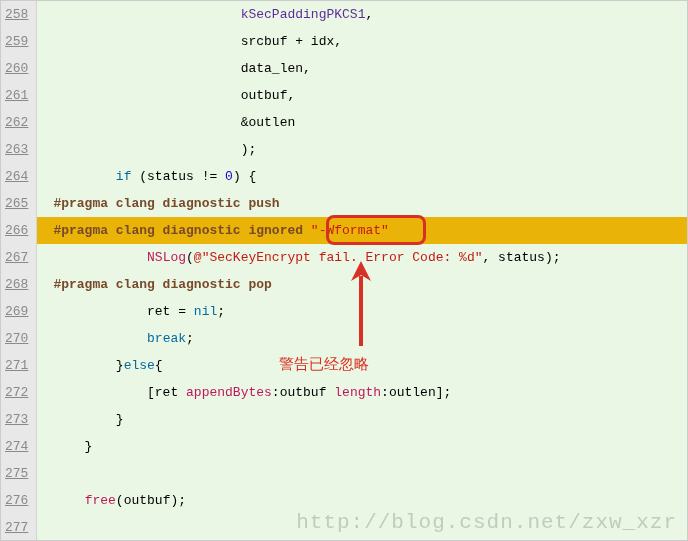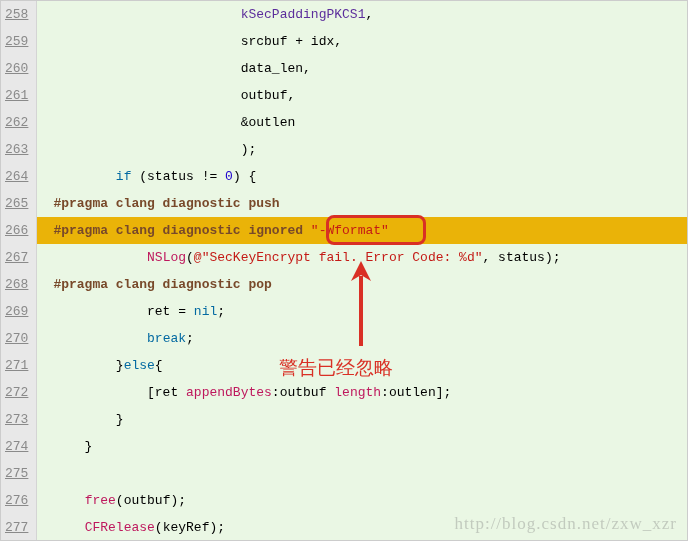--- a/index.html
+++ b/index.html
@@ -55,30 +55,30 @@
       pointer-events: none;
     }
     .arrow {
       position: absolute;
       pointer-events: none;
     }
     .annotation-text {
       position: absolute;
       color: #d93025;
       font-family: Liberation Sans, sans-serif;
-      font-size: 19px;
+      font-size: 15px;
       pointer-events: none;
     }
     .watermark {
       position: absolute;
       right: 10px;
       bottom: 6px;
       color: rgba(120,120,120,0.35);
-      font-family: Liberation Serif, serif;
-      font-size: 17px;
+      font-family: Liberation Mono, monospace;
+      font-size: 21px;
       letter-spacing: 1px;
     }
   </style>
 </head>
 <body>
 
 <div class="editor">
   <div class="gutter" id="gutter">
       <div class="line">258</div>
       <div class="line">259</div>
@@ -114,21 +114,20 @@
       <div class="line"><span class="txt">            </span><span class="fn">NSLog</span><span class="txt">(</span><span class="str">@"SecKeyEncrypt fail. Error Code: %d"</span><span class="txt">, status);</span></div>
       <div class="line"><span class="macro">#pragma clang diagnostic pop</span></div>
       <div class="line"><span class="txt">            ret = </span><span class="kw">nil</span><span class="txt">;</span></div>
       <div class="line"><span class="txt">            </span><span class="kw">break</span><span class="txt">;</span></div>
       <div class="line"><span class="txt">        }</span><span class="kw">else</span><span class="txt">{</span></div>
       <div class="line"><span class="txt">            [ret </span><span class="fn">appendBytes</span><span class="txt">:outbuf </span><span class="fn">length</span><span class="txt">:outlen];</span></div>
       <div class="line"><span class="txt">        }</span></div>
       <div class="line"><span class="txt">    }</span></div>
       <div class="line"><span class="txt">    </span></div>
       <div class="line"><span class="txt">    </span><span class="fn">free</span><span class="txt">(outbuf);</span></div>
-      <div class="line"><span class="txt">    </span><span class="fn">CFRelease</span><span class="txt">(keyRef);</span></div>
     </div>
 </div>
 
 <div class="annotation-box" id="anno-box" style="left: 325px; top: 214px; width: 100px; height: 30px;"></div>
 
 <svg class="arrow" id="arrow" width="688" height="541" style="left:0;top:0">
   <defs>
     <marker id="ah" markerWidth="10" markerHeight="10" refX="5" refY="2" orient="auto">
       <path d="M0,0 L10,2 L0,4 L3,2 Z" fill="#d93025"></path>
     </marker>

